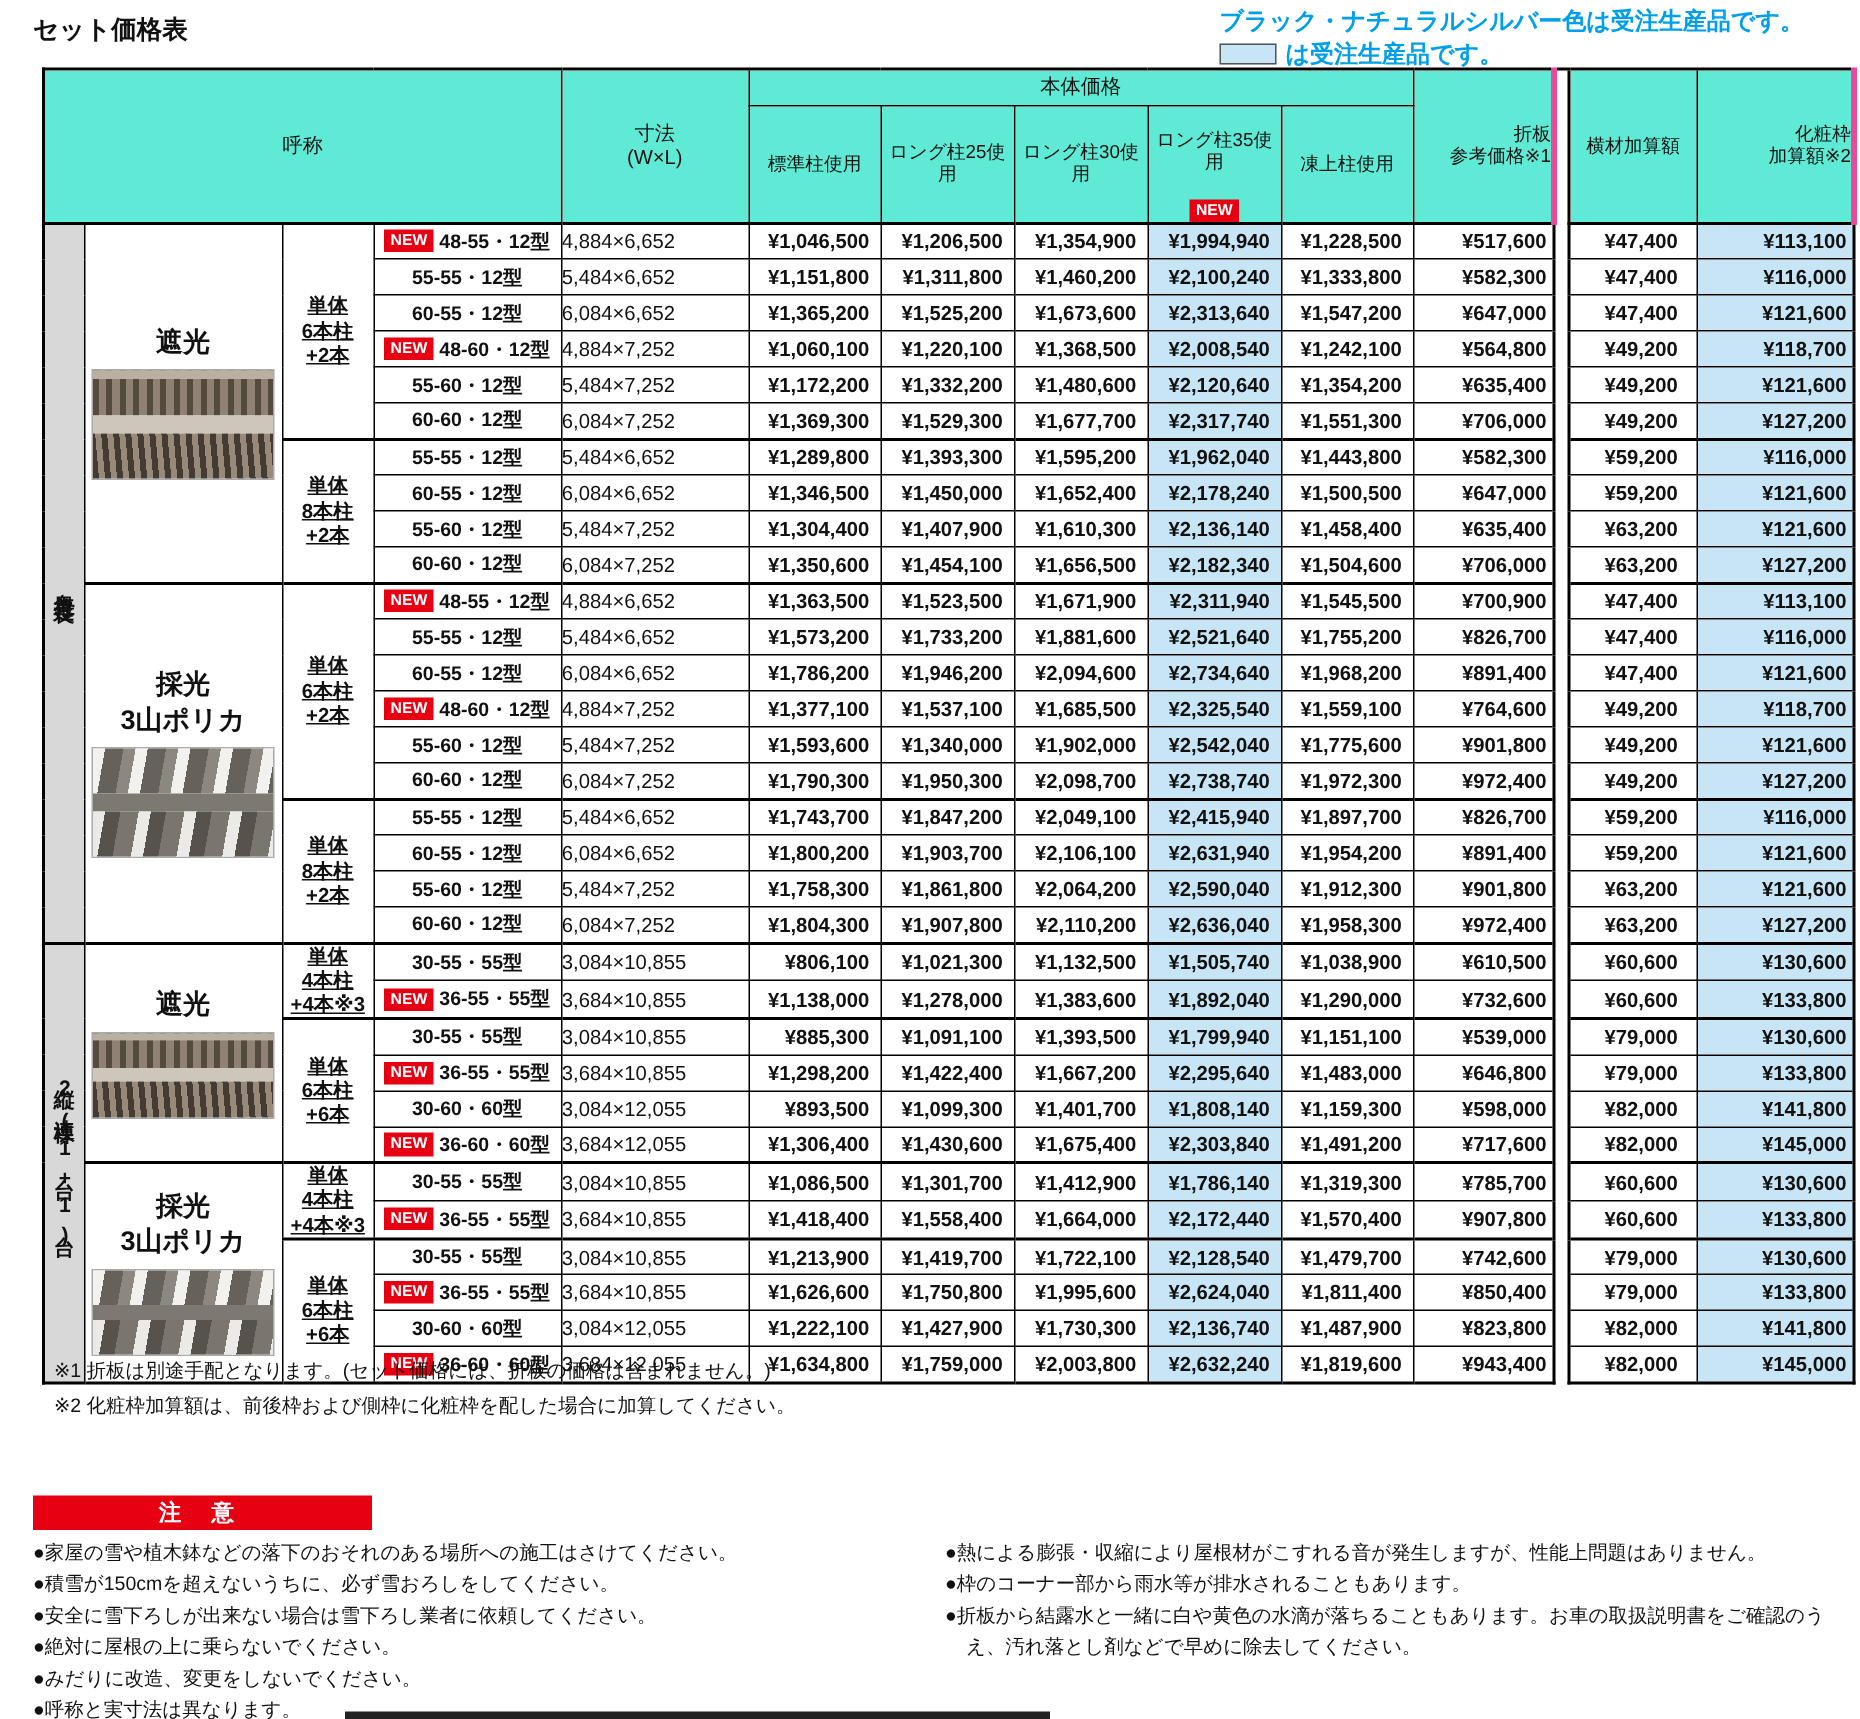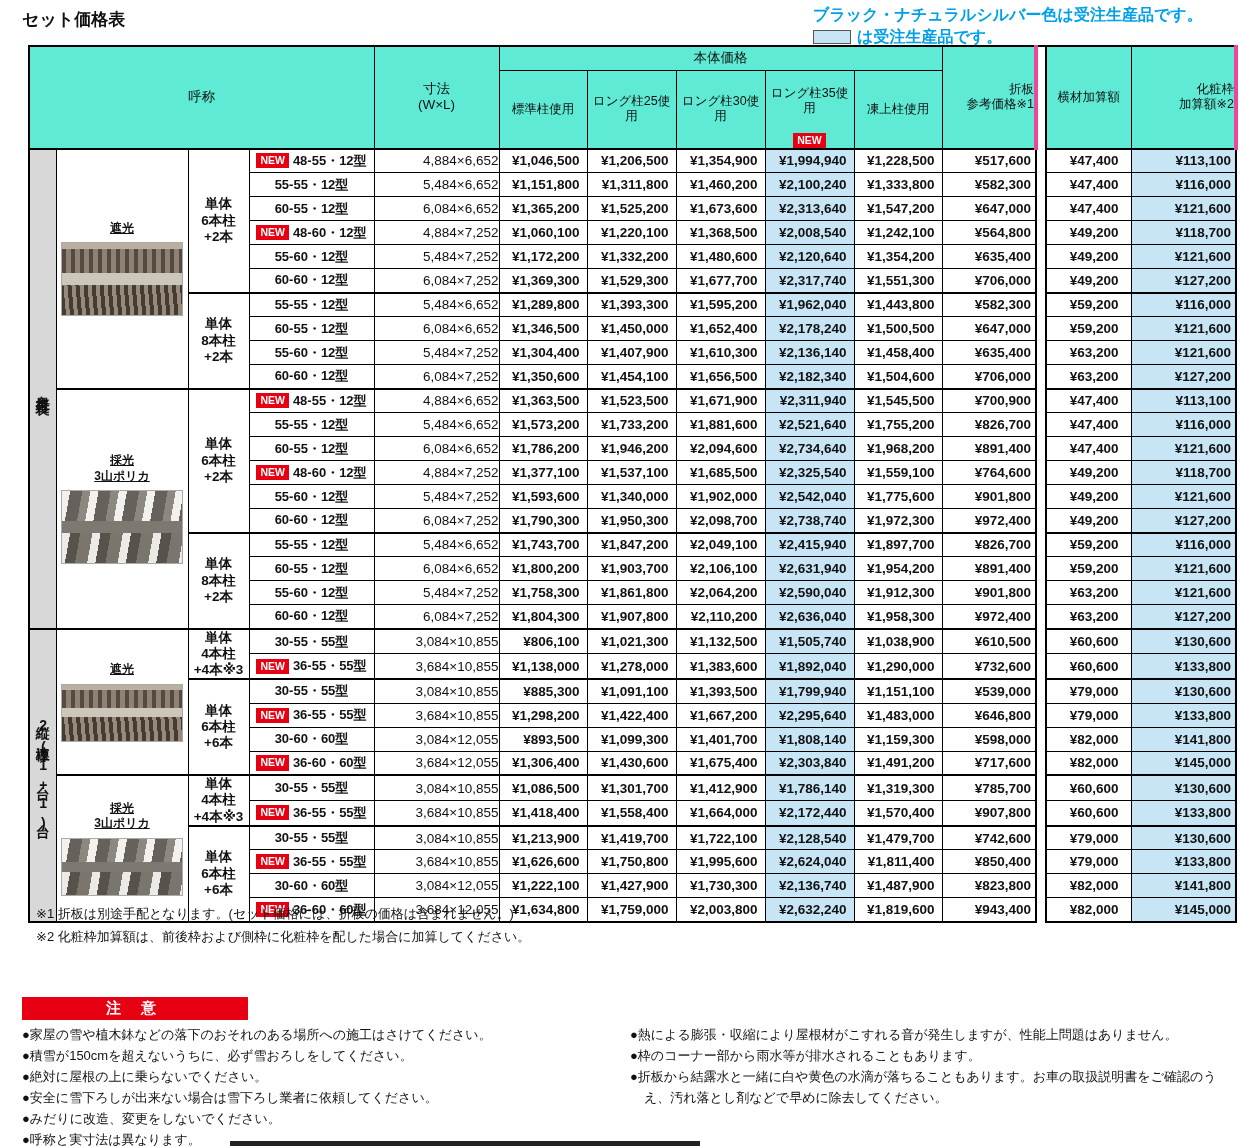--- a/index.html
+++ b/index.html
@@ -28,34 +28,34 @@
 
   #tbody tr { height:24px; }
   #tbody td { font-size:13.5px; }
   tr.btop > td:not(.spacer) { border-top:2px solid #000; }
   #tbody tr:last-child > td:not(.spacer) { border-bottom:2px solid #000; }
 
   td.group-cell { border-left:2px solid #000; border-bottom:2px solid #000; background:#d8d8d8; text-align:center; }
   .vtext { writing-mode:vertical-rl; text-orientation:upright; display:inline-block; font-weight:bold; font-size:14px; letter-spacing:2px; line-height:25px; }
 
   td.type-cell { border-bottom:2px solid #000; text-align:center; background:#fff; }
-  .type-label { font-weight:bold; font-size:12px; line-height:1.3; white-space:pre-line; margin-bottom:6px;text-decoration:underline; }
+  .type-label { font-weight:bold; font-size:18px; line-height:1.3; white-space:pre-line; margin-bottom:6px; }
   .photo { width:122px; margin:0 auto; display:flex; flex-direction:column; border:1px solid #aaa; }
   .photo.g1 { height:74px; } .photo.g2 { height:58px; }
   .shade .ph-top { flex:5; background:linear-gradient(180deg,#b9b0a2 0 20%,rgba(0,0,0,0) 20%),repeating-linear-gradient(90deg,#544a3e 0 4px,#8f8274 4px 9px); }
   .shade .ph-mid { flex:2; background:#cdc6ba; }
   .shade .ph-bot { flex:5; background:repeating-linear-gradient(85deg,#443c32 0 4px,#978a7a 4px 8px); }
   .daylight .ph-top { flex:5; background:repeating-linear-gradient(100deg,#f2f1ee 0 8px,#66615a 8px 20px,#8d887f 20px 28px); }
   .daylight .ph-mid { flex:2; background:#7d7870; }
   .daylight .ph-bot { flex:5; background:repeating-linear-gradient(100deg,#eceae6 0 8px,#57534c 8px 18px,#7b766d 18px 30px); }
 
-  td.pillar-cell { border-bottom:2px solid #000; font-weight:bold; text-align:center; white-space:pre-line; line-height:1.2; }
+  td.pillar-cell { border-bottom:2px solid #000; font-weight:bold; text-align:center; white-space:pre-line; line-height:1.2;text-decoration:underline; }
   td.model-cell { text-align:center; }
   .model-inner { display:flex; align-items:center; justify-content:center; gap:4px; font-weight:bold; font-size:13px; }
-  td.size-cell { text-align:right; font-size:13.5px;margin-left:24px; }
+  td.size-cell { text-align:left; font-size:13.5px;margin-left:24px; }
   td.price { font-weight:bold; text-align:right; padding-right:7px; }
   td.ori { padding-right:4px; border-right:2px solid #000; }
   td.yoko { padding-right:12px; border-left:2px solid #000; }
   td.kesho { padding-right:4px; border-right:2px solid #000; }
   .blue { background:#c8e5f6; }
   .new-badge { display:inline-block; background:#e60012; color:#fff; font-weight:bold; font-size:10.5px; line-height:1.25; padding:1px 4px; white-space:nowrap; }
   th .new-badge { margin-top:2px; }
 
   .footnotes { position:absolute; left:36px; top:903px; font-size:13px; line-height:22.5px; }
   .caution-banner { position:absolute; left:22px; top:997px; width:226px; height:23px; background:#e60012; color:#fff; font-weight:bold; font-size:15px; letter-spacing:8px; display:flex; align-items:center; justify-content:center; }
@@ -742,22 +742,22 @@
 <div class="footnotes">
     <div>※1 折板は別途手配となります。(セット価格には、折板の価格は含まれません。)</div>
     <div>※2 化粧枠加算額は、前後枠および側枠に化粧枠を配した場合に加算してください。</div>
   </div>
 
 <div class="caution-banner">注 意</div>
 
 <div class="cautions left">
     <div>●家屋の雪や植木鉢などの落下のおそれのある場所への施工はさけてください。</div>
     <div>●積雪が150cmを超えないうちに、必ず雪おろしをしてください。</div>
+    <div>●安全に雪下ろしが出来ない場合は雪下ろし業者に依頼してください。</div>
     <div>●絶対に屋根の上に乗らないでください。</div>
-    <div>●安全に雪下ろしが出来ない場合は雪下ろし業者に依頼してください。</div>
     <div>●みだりに改造、変更をしないでください。</div>
     <div>●呼称と実寸法は異なります。</div>
   </div>
 <div class="cautions right">
     <div>●熱による膨張・収縮により屋根材がこすれる音が発生しますが、性能上問題はありません。</div>
     <div>●枠のコーナー部から雨水等が排水されることもあります。</div>
     <div>●折板から結露水と一緒に白や黄色の水滴が落ちることもあります。お車の取扱説明書をご確認のうえ、汚れ落とし剤などで早めに除去してください。</div>
   </div>
 
 <div class="bottom-bar"></div>

